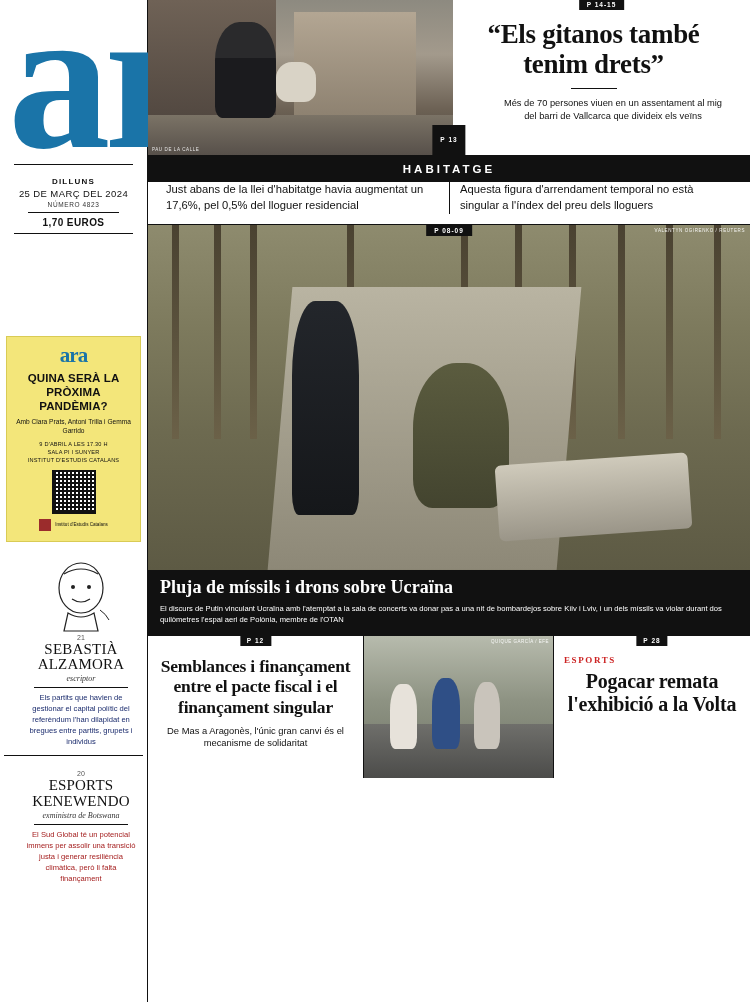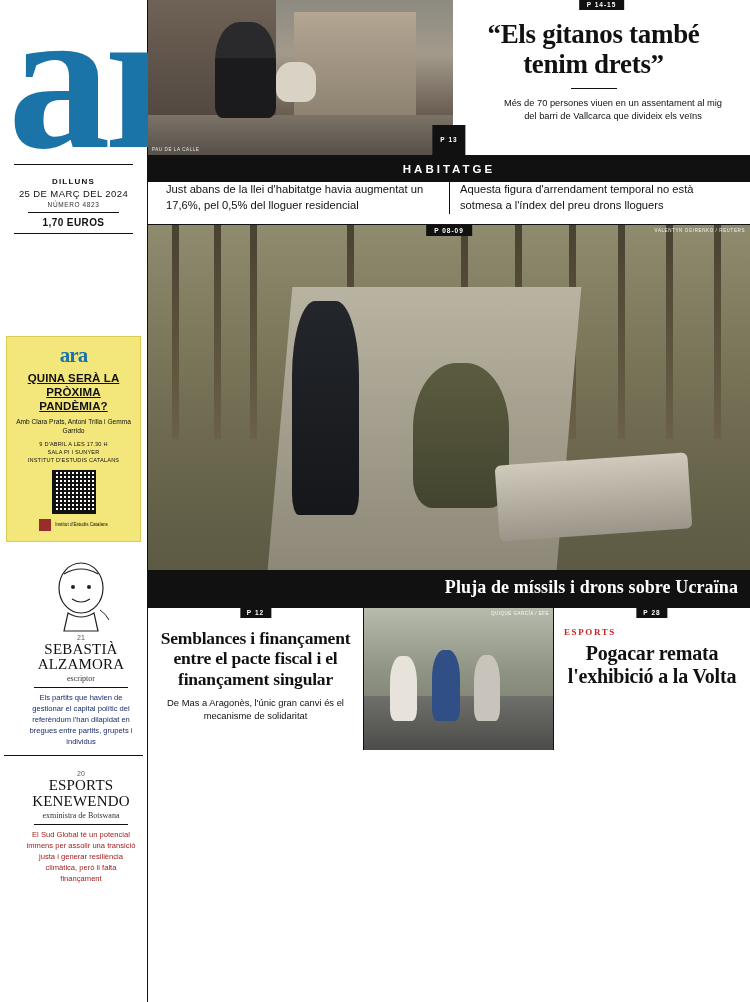--- a/index.html
+++ b/index.html
@@ -65,21 +65,20 @@
     letter-spacing:-1px;
     margin-bottom:5px;
   }
   .promo-title {
     font-family:"Liberation Sans", sans-serif;
     font-weight:700;
     font-size:11.5px;
     line-height:1.22;
     letter-spacing:0.1px;
     margin-bottom:5px;
-    text-decoration:underline;
   }
   .promo-sub {
     font-family:"Liberation Sans", sans-serif;
     font-size:6.6px;
     line-height:1.35;
     margin-bottom:5px;
   }
   .promo-info {
     font-family:"Liberation Sans", sans-serif;
     font-size:5.6px;
@@ -104,21 +103,21 @@
   .opinion { padding:6px 9px 0 24px; }
   .caricature {
     width:86px; height:78px; margin:6px auto 2px auto; position:relative;
   }
   .caricature svg { width:100%; height:100%; }
   .op-num { text-align:center; font-family:"Liberation Sans", sans-serif; font-size:7px; color:#555; margin-top:2px; }
   .op-name {
     text-align:center; font-family:"Liberation Serif", serif;
     font-size:15px; line-height:1.02; letter-spacing:0.2px; margin-top:1px;
   }
-  .op-role { text-align:center; font-size:8px; color:#333; margin-top:2px; }
+  .op-role { text-align:center; font-style:italic; font-size:8px; color:#333; margin-top:2px; }
   .op-rule { border-top:1px solid #111; margin:4px 10px; }
   .op-text {
     text-align:center; font-family:"Liberation Sans", sans-serif;
     font-size:7.6px; line-height:1.45; color:#1a2b6d;
   }
   .op-divider { border-top:1px solid #111; margin:8px 4px 6px 4px; }
   .op-text-red { color:#a41d1d; }
 
   
   .right-col { flex:1 1 auto; position:relative; }
@@ -214,21 +213,21 @@
   .uk-police { position:absolute; left:24%; top:22%; width:11%; height:62%;
     background:linear-gradient(180deg,#23262b,#15171a); border-radius:35% 35% 10% 10%; }
   .uk-debris { position:absolute; left:58%; top:68%; width:32%; height:22%;
     background:linear-gradient(180deg,#cfcabb,#9a9588); transform:rotate(-4deg);
     border-radius:6px; }
   .uk-credit {
     position:absolute; right:5px; top:3px;
     font-family:"Liberation Sans", sans-serif; font-size:4.5px; color:#fff;
     letter-spacing:0.6px; opacity:0.9;
   }
-  .uk-caption { background:#111; color:#fff; padding:7px 12px 9px 12px; text-align:right; }
+  .uk-caption { background:#111; color:#fff; padding:7px 12px 9px 12px; text-align:left; }
   .uk-caption .h {
     font-family:"Liberation Serif", serif; font-size:18px; font-weight:700;
     letter-spacing:0.1px;
   }
   .uk-caption .t {
     font-family:"Liberation Sans", sans-serif; font-size:7.6px; line-height:1.5;
     margin-top:5px;
   }
 
   
@@ -355,21 +354,21 @@
       </div>
     </div>
 
     <div class="section-band">
       <div class="band-tag">P 13</div>
       <span>HABITATGE</span>
     </div>
 
     <div class="main-subs">
       <div class="s">Just abans de la llei d'habitatge havia augmentat un 17,6%, pel 0,5% del lloguer residencial</div>
-      <div class="s right">Aquesta figura d'arrendament temporal no està sotmesa a l'índex del preu drons lloguers</div>
+      <div class="s right">Aquesta figura d'arrendament temporal no està singular a l'índex del preu dels lloguers</div>
     </div>
 
     <div class="uk-wrap">
       <div class="uk-photo">
         <div class="uk-bg"></div>
         <div class="uk-trees">
           <i style="left:4%"></i>
             <i style="left:11%"></i>
             <i style="left:17%"></i>
           <i style="left:33%"></i>
@@ -382,20 +381,21 @@
         </div>
         <div class="uk-path"></div>
         <div class="uk-police"></div>
         <div class="uk-soldier"></div>
         <div class="uk-debris"></div>
         <div class="pagetag" style="transform:translate(-50%,0);top:0;">P 08-09</div>
         <div class="uk-credit">VALENTYN OGIRENKO / REUTERS</div>
       </div>
       <div class="uk-caption">
         <div class="h">Pluja de míssils i drons sobre Ucraïna</div>
+        <div class="t">El discurs de Putin vinculant Ucraïna amb l'atemptat a la sala de concerts va donar pas a una nit de bombardejos sobre Kíiv i Lviv, i un dels míssils va violar durant dos quilòmetres l'espai aeri de Polònia, membre de l'OTAN</div>
       </div>
     </div>
 
     <div class="bottom">
       <div class="b-left">
         <div class="tag">P 12</div>
         <h3>Semblances i finançament entre el pacte fiscal i el finançament singular</h3>
         <p>De Mas a Aragonès, l'únic gran canvi és el mecanisme de solidaritat</p>
       </div>
       <div class="b-mid">

